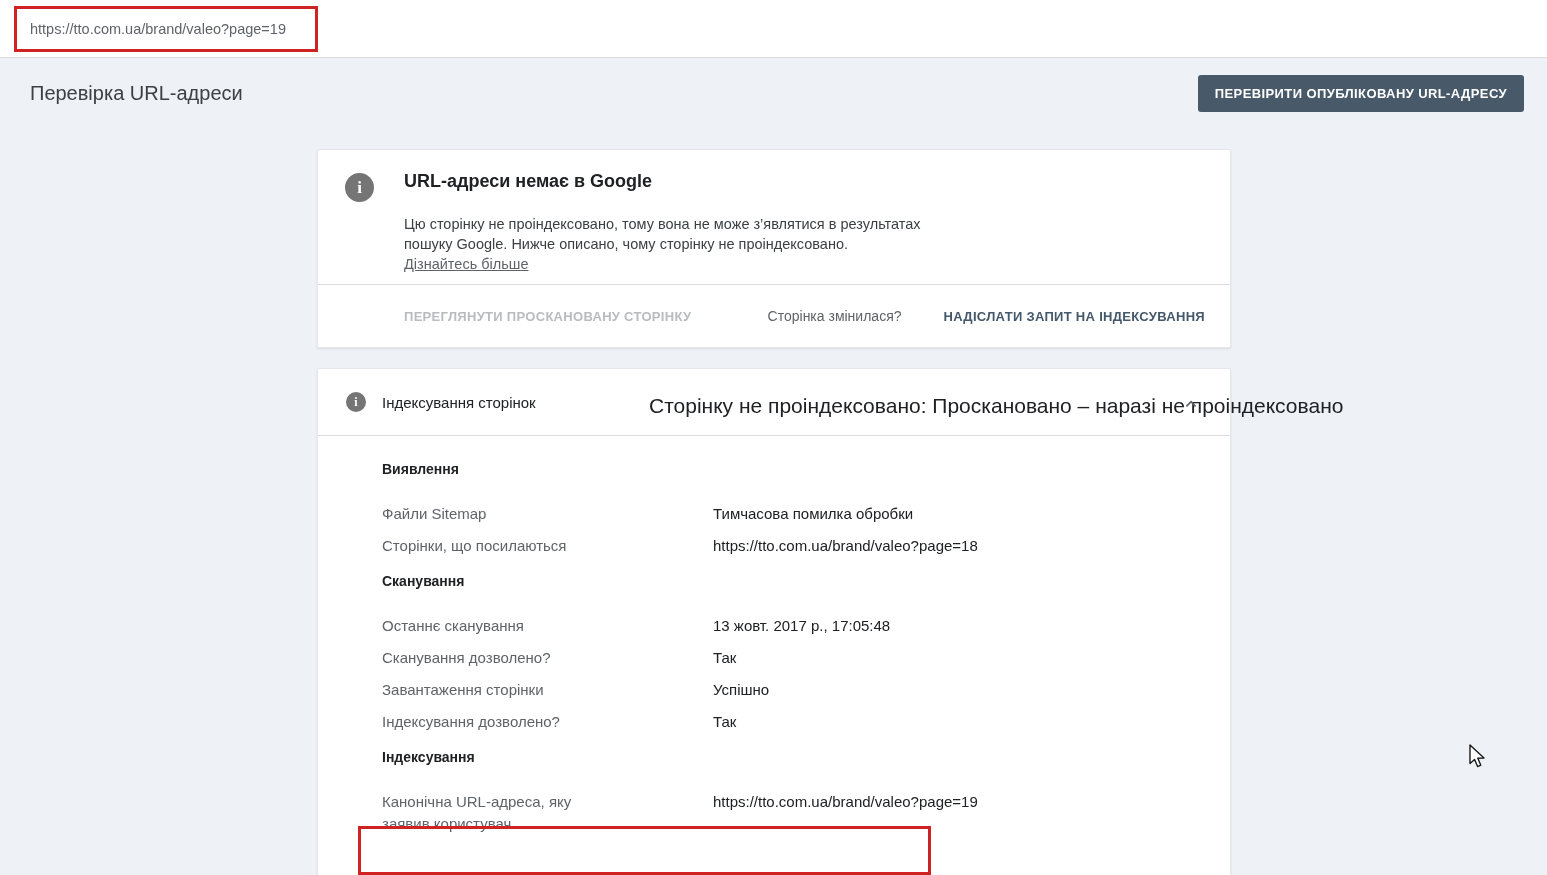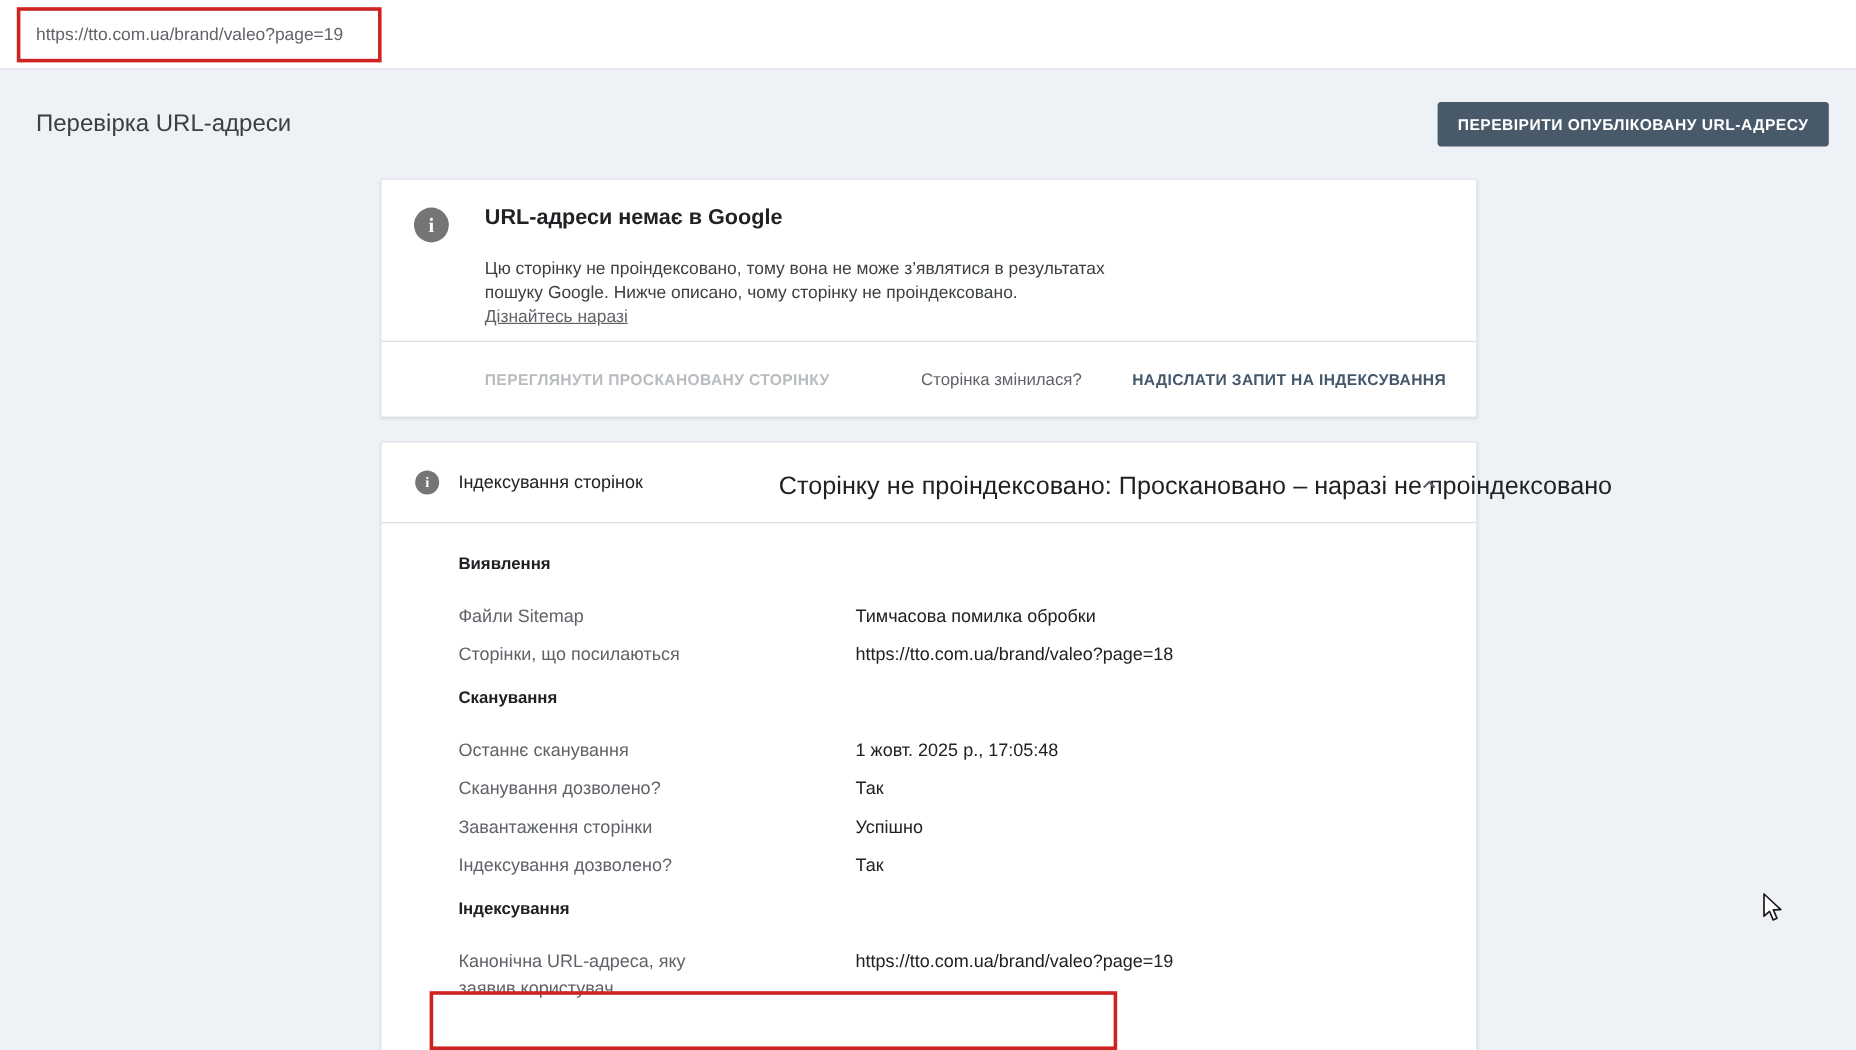--- a/index.html
+++ b/index.html
@@ -18,21 +18,21 @@
     background: #ffffff;
     border-bottom: 1px solid #dadce0;
   }
   .url-text {
     position: absolute; left: 30px; top: 21px;
     font-size: 14.5px; color: #5f6368;
     white-space: nowrap;
   }
 
   
-  .page-header { position: absolute; left: 0; top: 68px; width: 1547px; height: 70px; }
+  .page-header { position: absolute; left: 0; top: 58px; width: 1547px; height: 70px; }
   .page-title {
     position: absolute; left: 30px; top: 24px;
     font-size: 20px; font-weight: 400; color: #3c4043;
   }
   .live-test-btn {
     position: absolute; right: 23px; top: 17px;
     height: 37px; padding: 0 17px;
     background: #48596a; color: #ffffff;
     border: none; border-radius: 3px;
     font-family: inherit;
@@ -125,21 +125,21 @@
   <button class="live-test-btn">ПЕРЕВІРИТИ ОПУБЛІКОВАНУ URL-АДРЕСУ</button>
 </div>
 
 <div class="card card1">
   <div class="info-icon lg">
     <span>i</span>
   </div>
   <div class="card1-text">
     <div class="card1-title">URL-адреси немає в Google</div>
     <div class="card1-desc">Цю сторінку не проіндексовано, тому вона не може з’являтися в результатах пошуку Google. Нижче описано, чому сторінку не проіндексовано.</div>
-    <a class="learn-more">Дізнайтесь наразі</a>
+    <a class="learn-more">Дізнайтесь більше</a>
   </div>
   <div class="card1-footer">
     <span class="btn-text view-crawled">ПЕРЕГЛЯНУТИ ПРОСКАНОВАНУ СТОРІНКУ</span>
     <span class="page-changed">Сторінка змінилася?</span>
     <span class="btn-text request-indexing">НАДІСЛАТИ ЗАПИТ НА ІНДЕКСУВАННЯ</span>
   </div>
 </div>
 
 <div class="card card2">
   <div class="card2-header">
@@ -165,21 +165,21 @@
       <div class="row">
         <span class="lbl">Сторінки, що посилаються</span>
         <span class="val">https://tto.com.ua/brand/valeo?page=18</span>
       </div>
     </div>
 
     <div class="section">
       <div class="section-heading">Сканування</div>
       <div class="row">
         <span class="lbl">Останнє сканування</span>
-        <span class="val">1 жовт. 2025 р., 17:05:48</span>
+        <span class="val">13 жовт. 2017 р., 17:05:48</span>
       </div>
       <div class="row">
         <span class="lbl">Сканування дозволено?</span>
         <span class="val">Так</span>
       </div>
       <div class="row">
         <span class="lbl">Завантаження сторінки</span>
         <span class="val">Успішно</span>
       </div>
       <div class="row">

